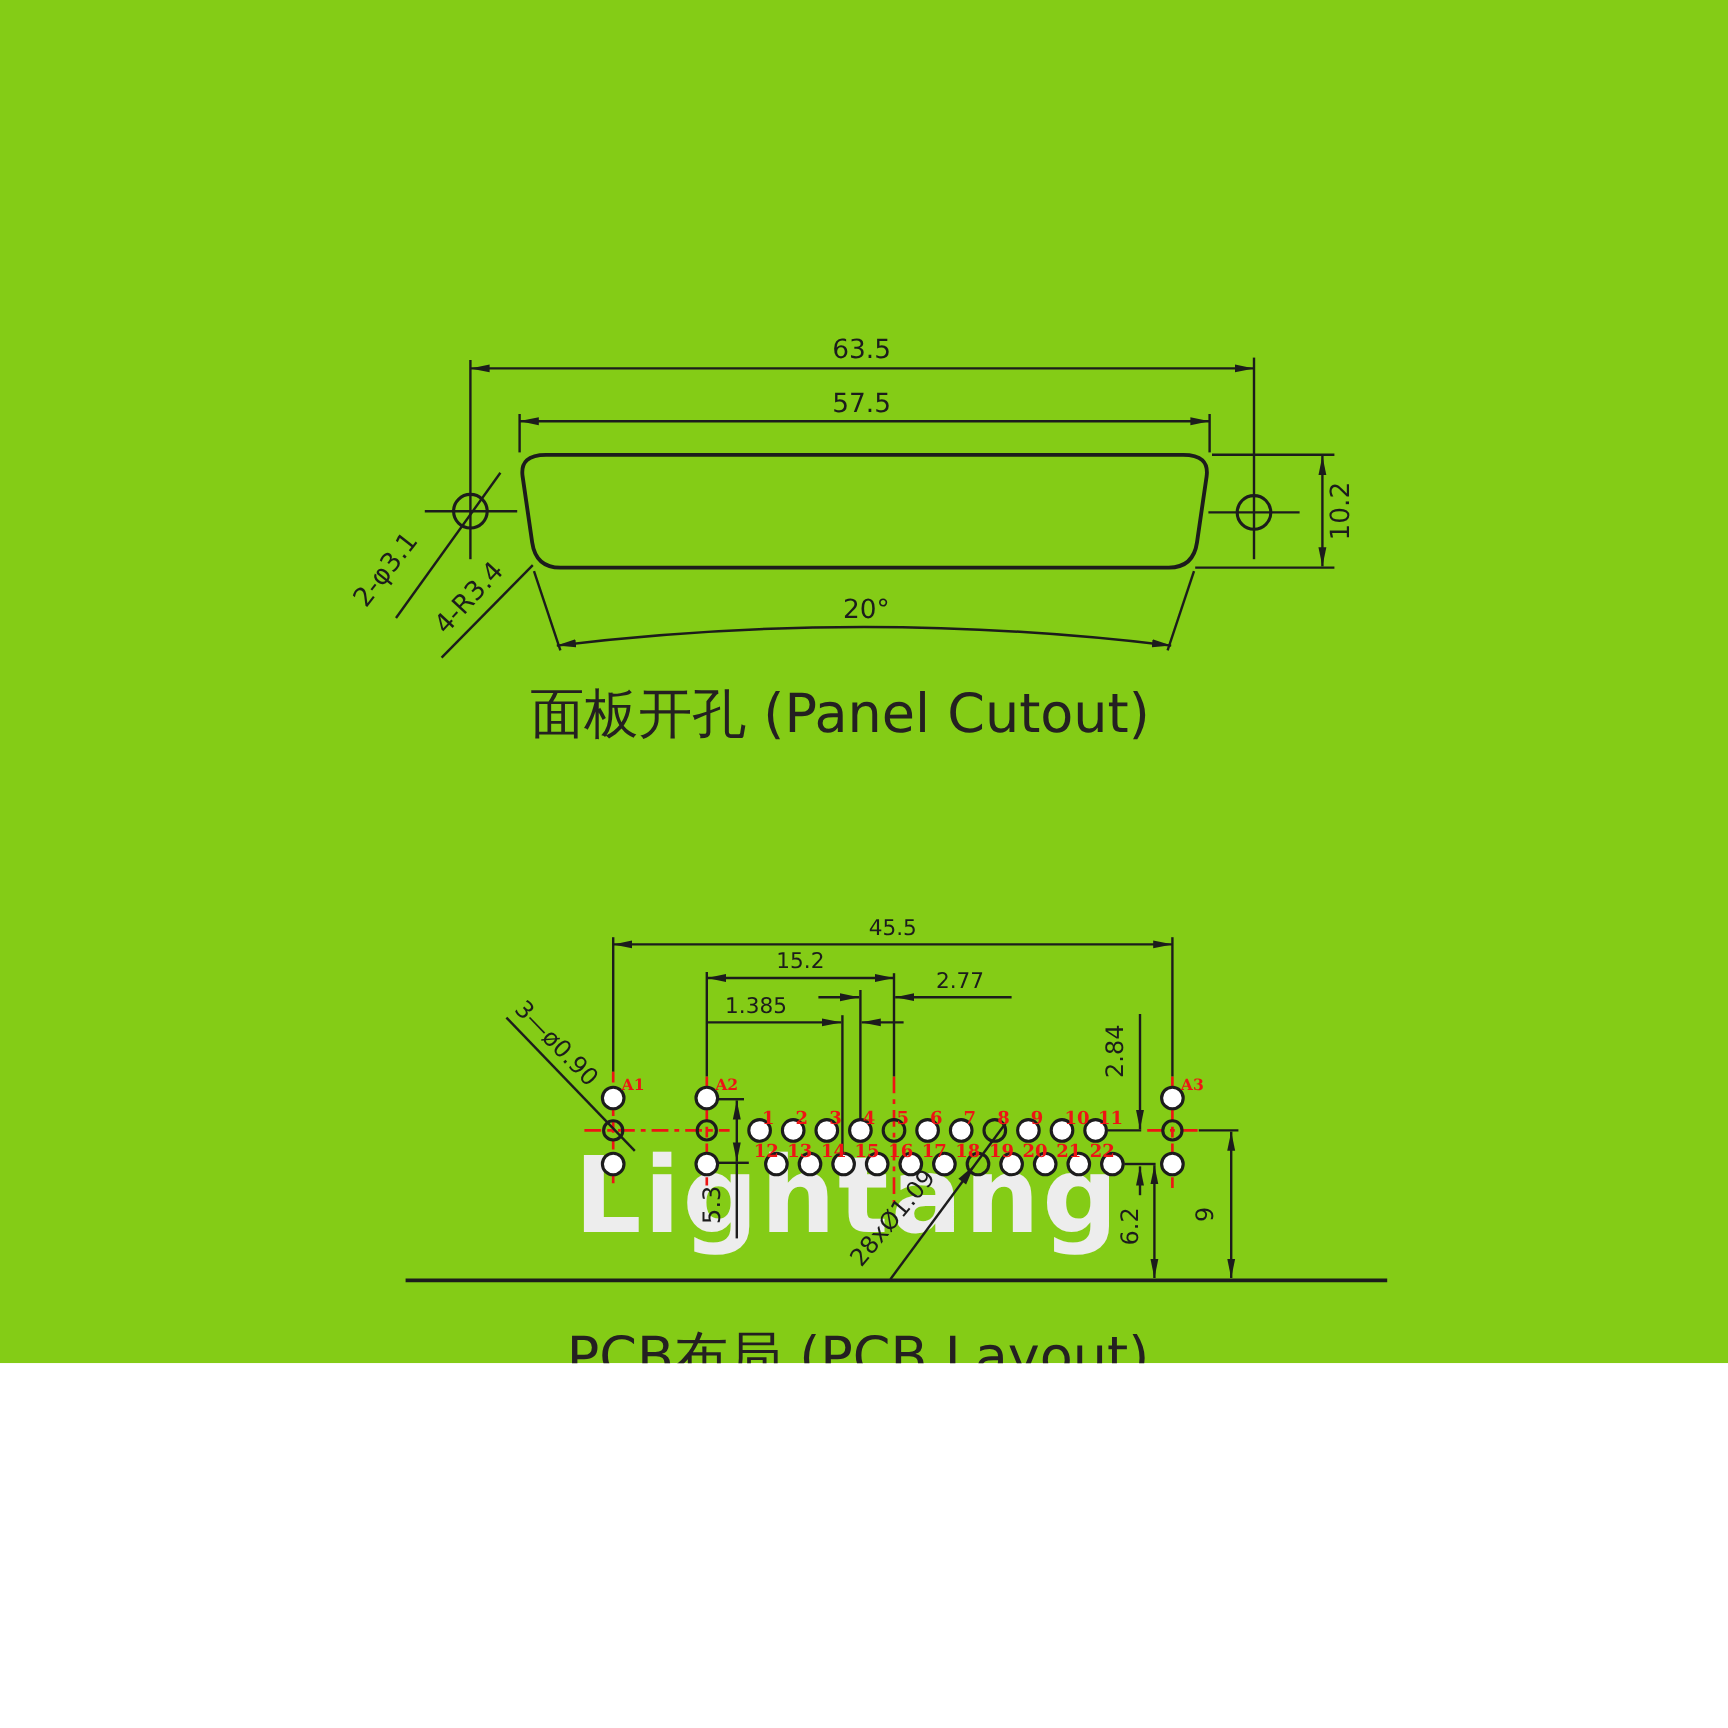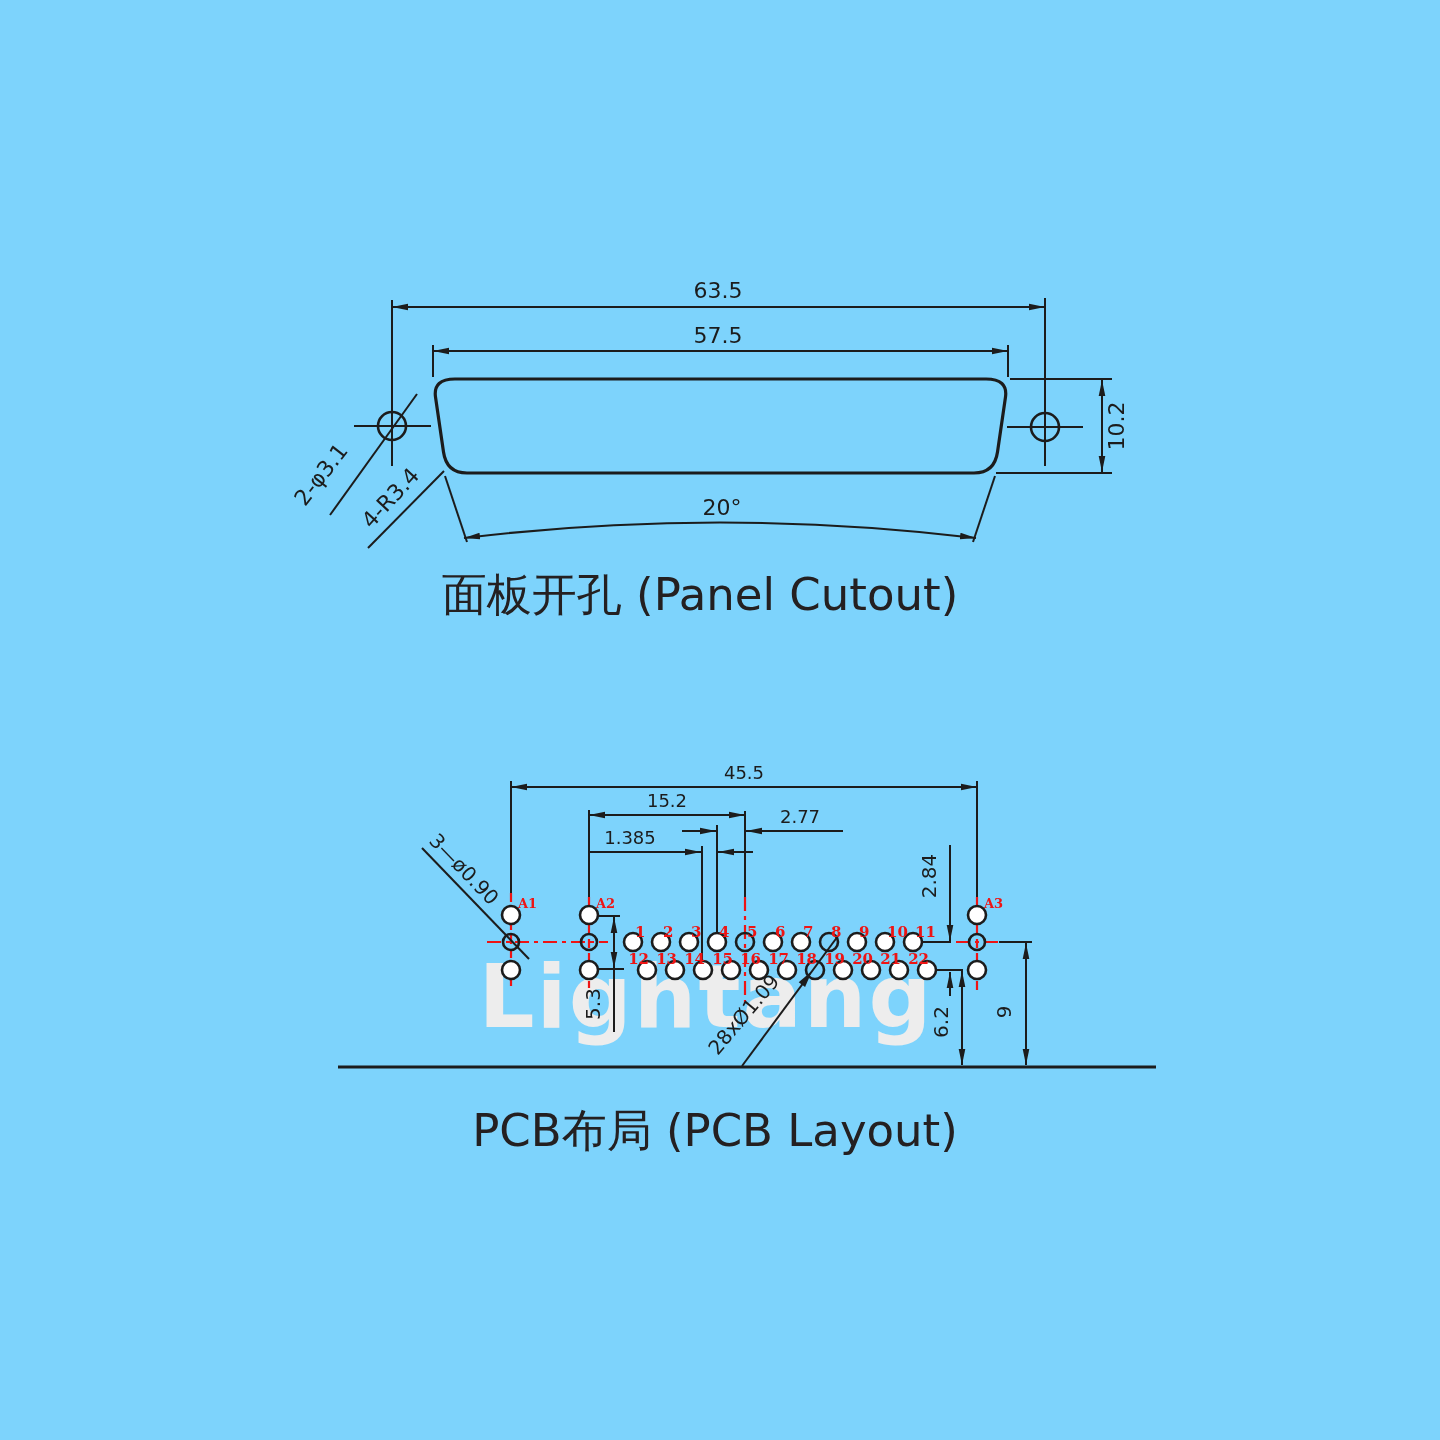--- a/index.html
+++ b/index.html
@@ -1,16 +1,16 @@
 <!DOCTYPE html>
 <html style="--line: #1c1c1c; --accent_red: #ee1414; --watermark: #ededed;"><head>
 <meta charset="utf-8">
 <style>
   html,body{margin:0;padding:0;background:#ffffff;}
-  .stage{width:1440px;height:1440px;position:relative;background:#7dd3fc;font-family:"DejaVu Sans","Liberation Sans",sans-serif;}
+  .stage{width:1440px;height:1136px;position:relative;background:#84cc16;font-family:"DejaVu Sans","Liberation Sans",sans-serif;}
   svg text{user-select:none;}
   .ln{stroke:var(--line);stroke-width:2;fill:none;}
   .ln2{stroke:var(--line);stroke-width:2.6;fill:none;}
   .ln3{stroke:var(--line);stroke-width:3.2;fill:none;}
   .whitefill{fill:#ffffff;}
   .nofill{fill:none;}
   .red{stroke:var(--accent_red);stroke-width:2.2;fill:none;}
   .redc{stroke-dasharray:14 5 4 5;}
   .redv{stroke-dasharray:9 5;}
   .arrfill{fill:var(--line);}

